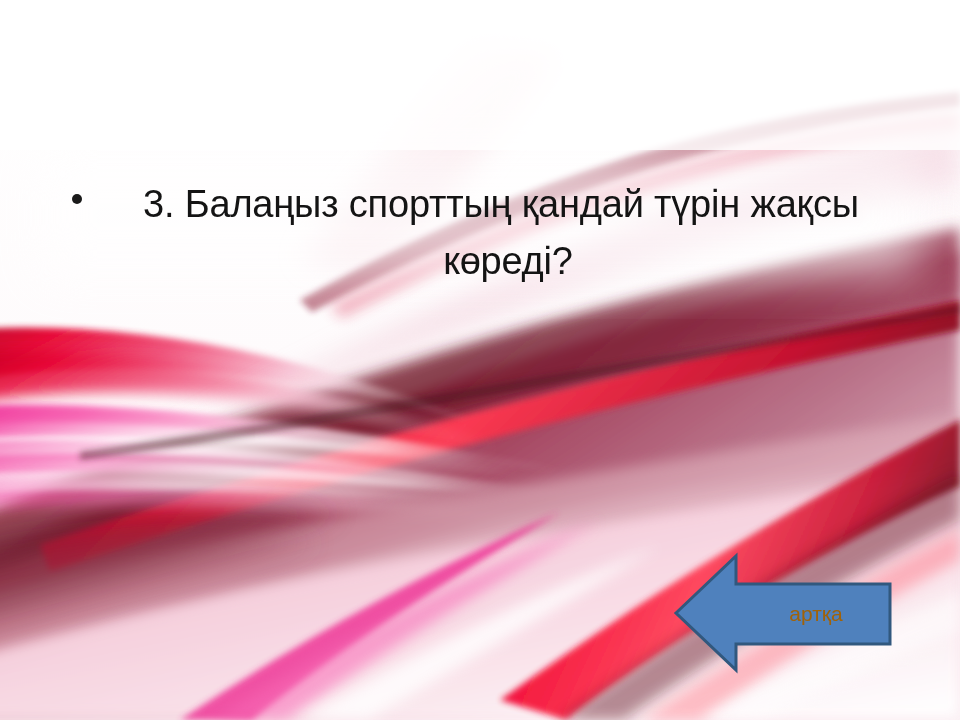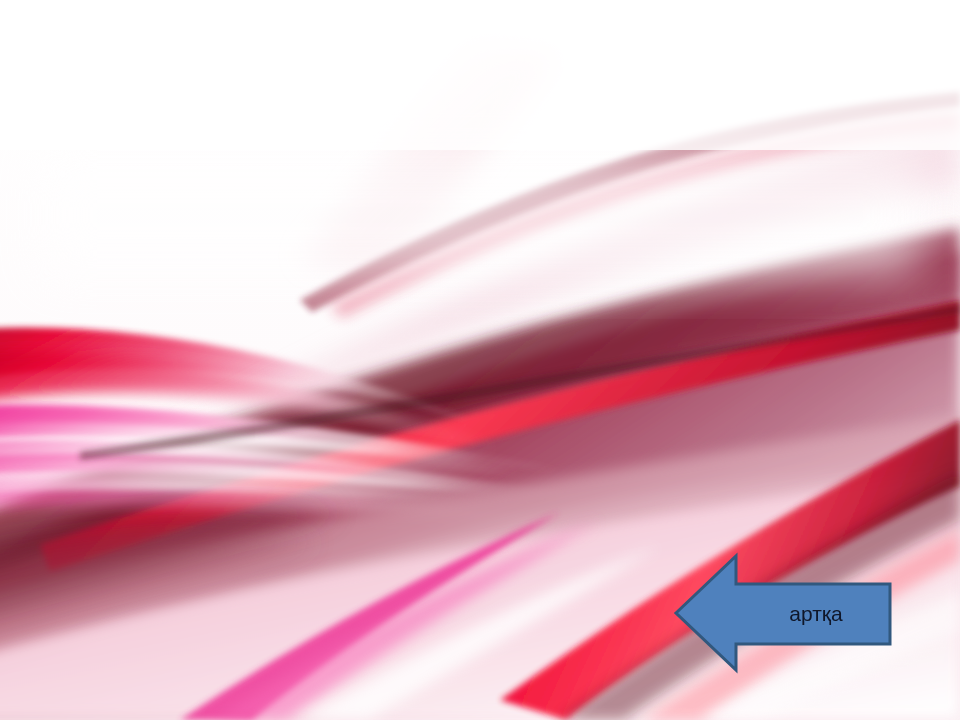--- a/index.html
+++ b/index.html
@@ -83,21 +83,21 @@
   }
   #back-arrow-label {
     position: absolute;
     left: 66px;
     top: 0;
     width: 152px;
     height: 122px;
     display: flex;
     align-items: center;
     justify-content: center;
-    color: #0f172a;
+    color: #a16207;
     font-family: "Liberation Sans", sans-serif;
     font-size: 21px;
     line-height: 1;
     pointer-events: none;
   }
 </style>
 </head>
 <body>
 
 <div id="slide">
@@ -265,20 +265,24 @@
                C 898 656 820 692 760 720 Z" fill="#ffffff" opacity="0.55" filter="url(#blurMd)"></path>
 
       <path d="M 80 452 C 300 420 560 372 960 306 L 960 312
                C 560 382 300 432 80 460 Z" fill="#4a1422" opacity="0.5" filter="url(#blurSm)"></path>
 
       <rect x="40" y="150" width="880" height="130" fill="#ffffff" opacity="0.55" filter="url(#blurXl)"></rect>
       <rect x="0" y="0" width="960" height="150" fill="#ffffff" opacity="0.8"></rect>
     </svg>
   </div>
 
+  <div id="text-block">
+    <span class="bullet-dot"></span>
+    <div class="body-text">3. Балаңыз спорттың қандай түрін жақсы көреді?</div>
+  </div>
 
   <div id="back-arrow" role="button">
     <svg viewBox="0 0 218 122" preserveAspectRatio="none" aria-hidden="true">
       <polygon points="2,61 62,4 62,32 216,32 216,92 62,92 62,118" fill="#4f81bd" stroke="#31587e" stroke-width="3" stroke-linejoin="miter"></polygon>
     </svg>
     <span id="back-arrow-label">артқа</span>
   </div>
 
 </div>
 

